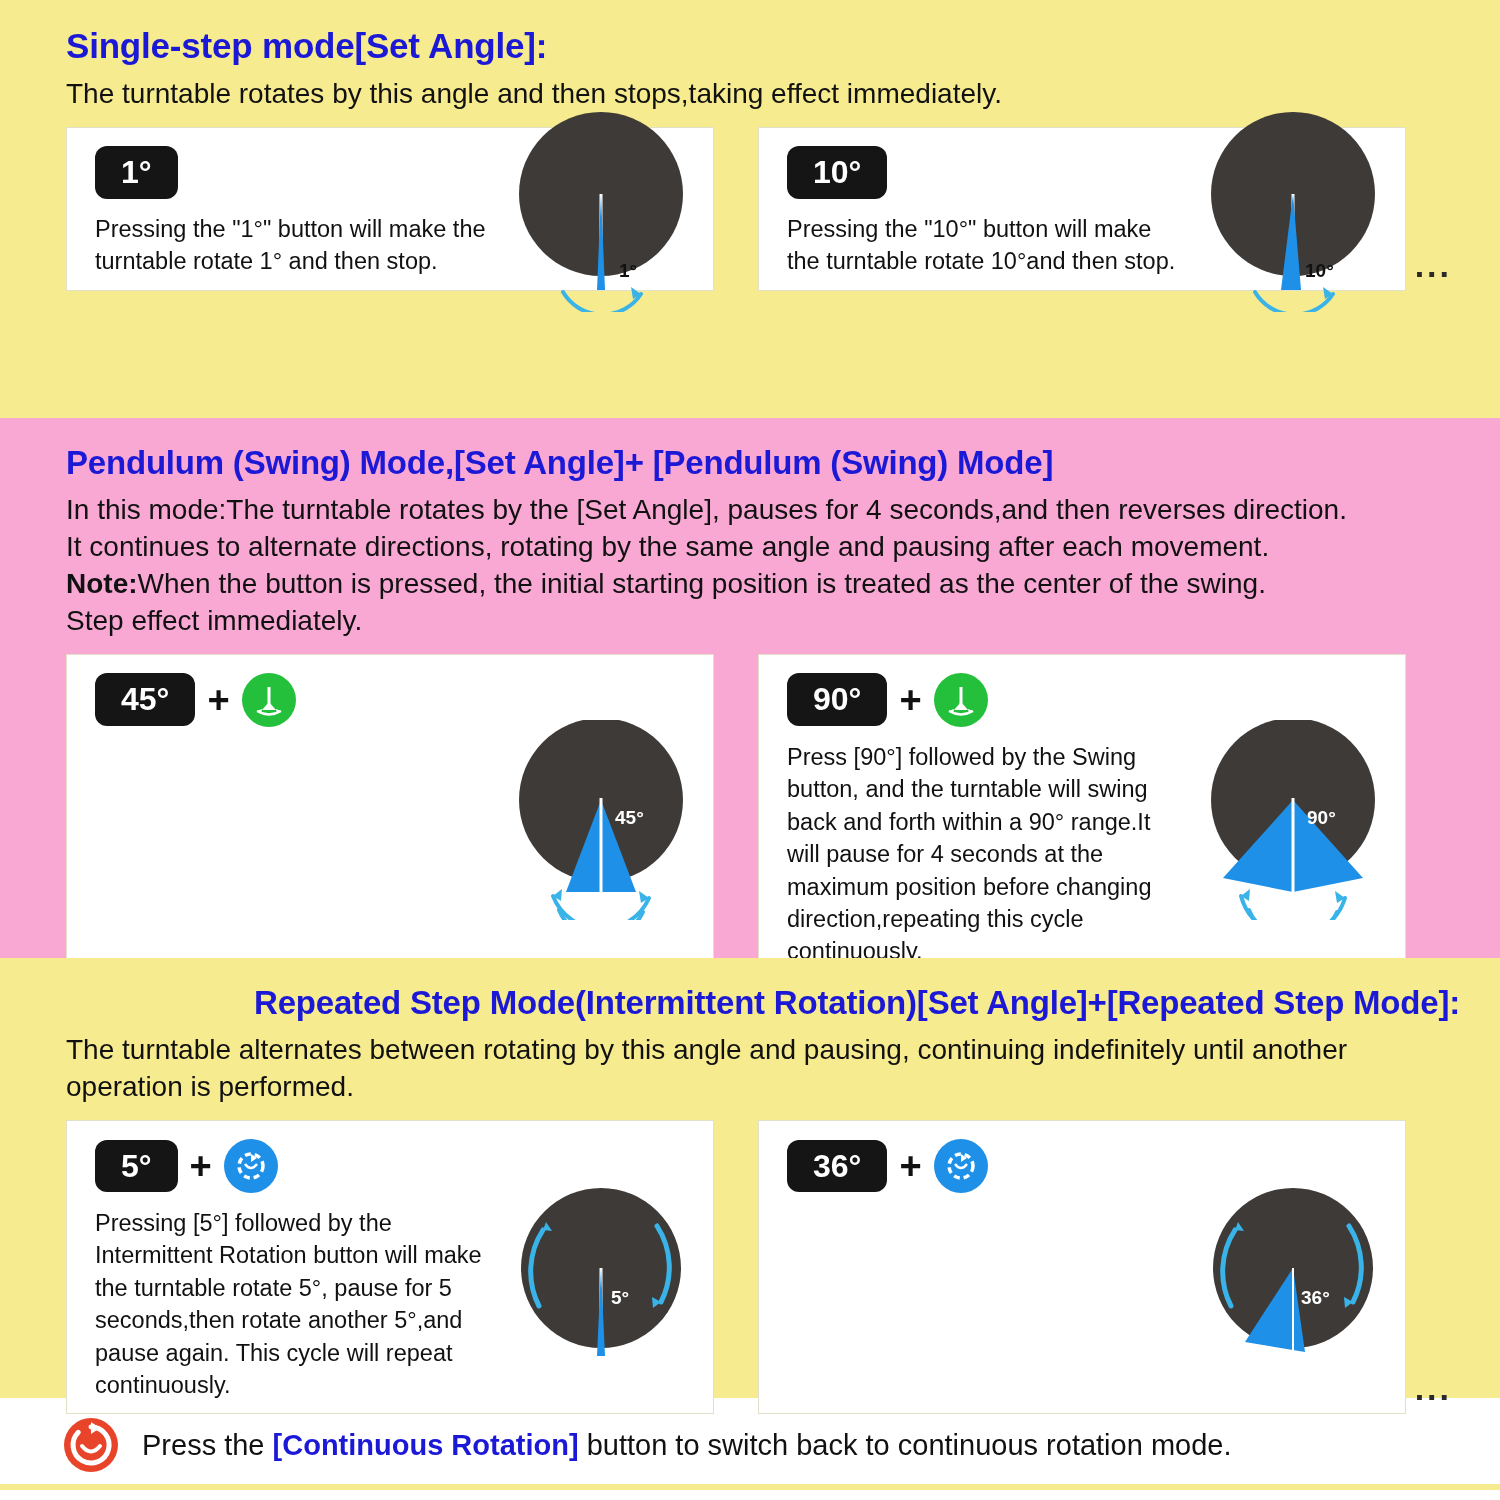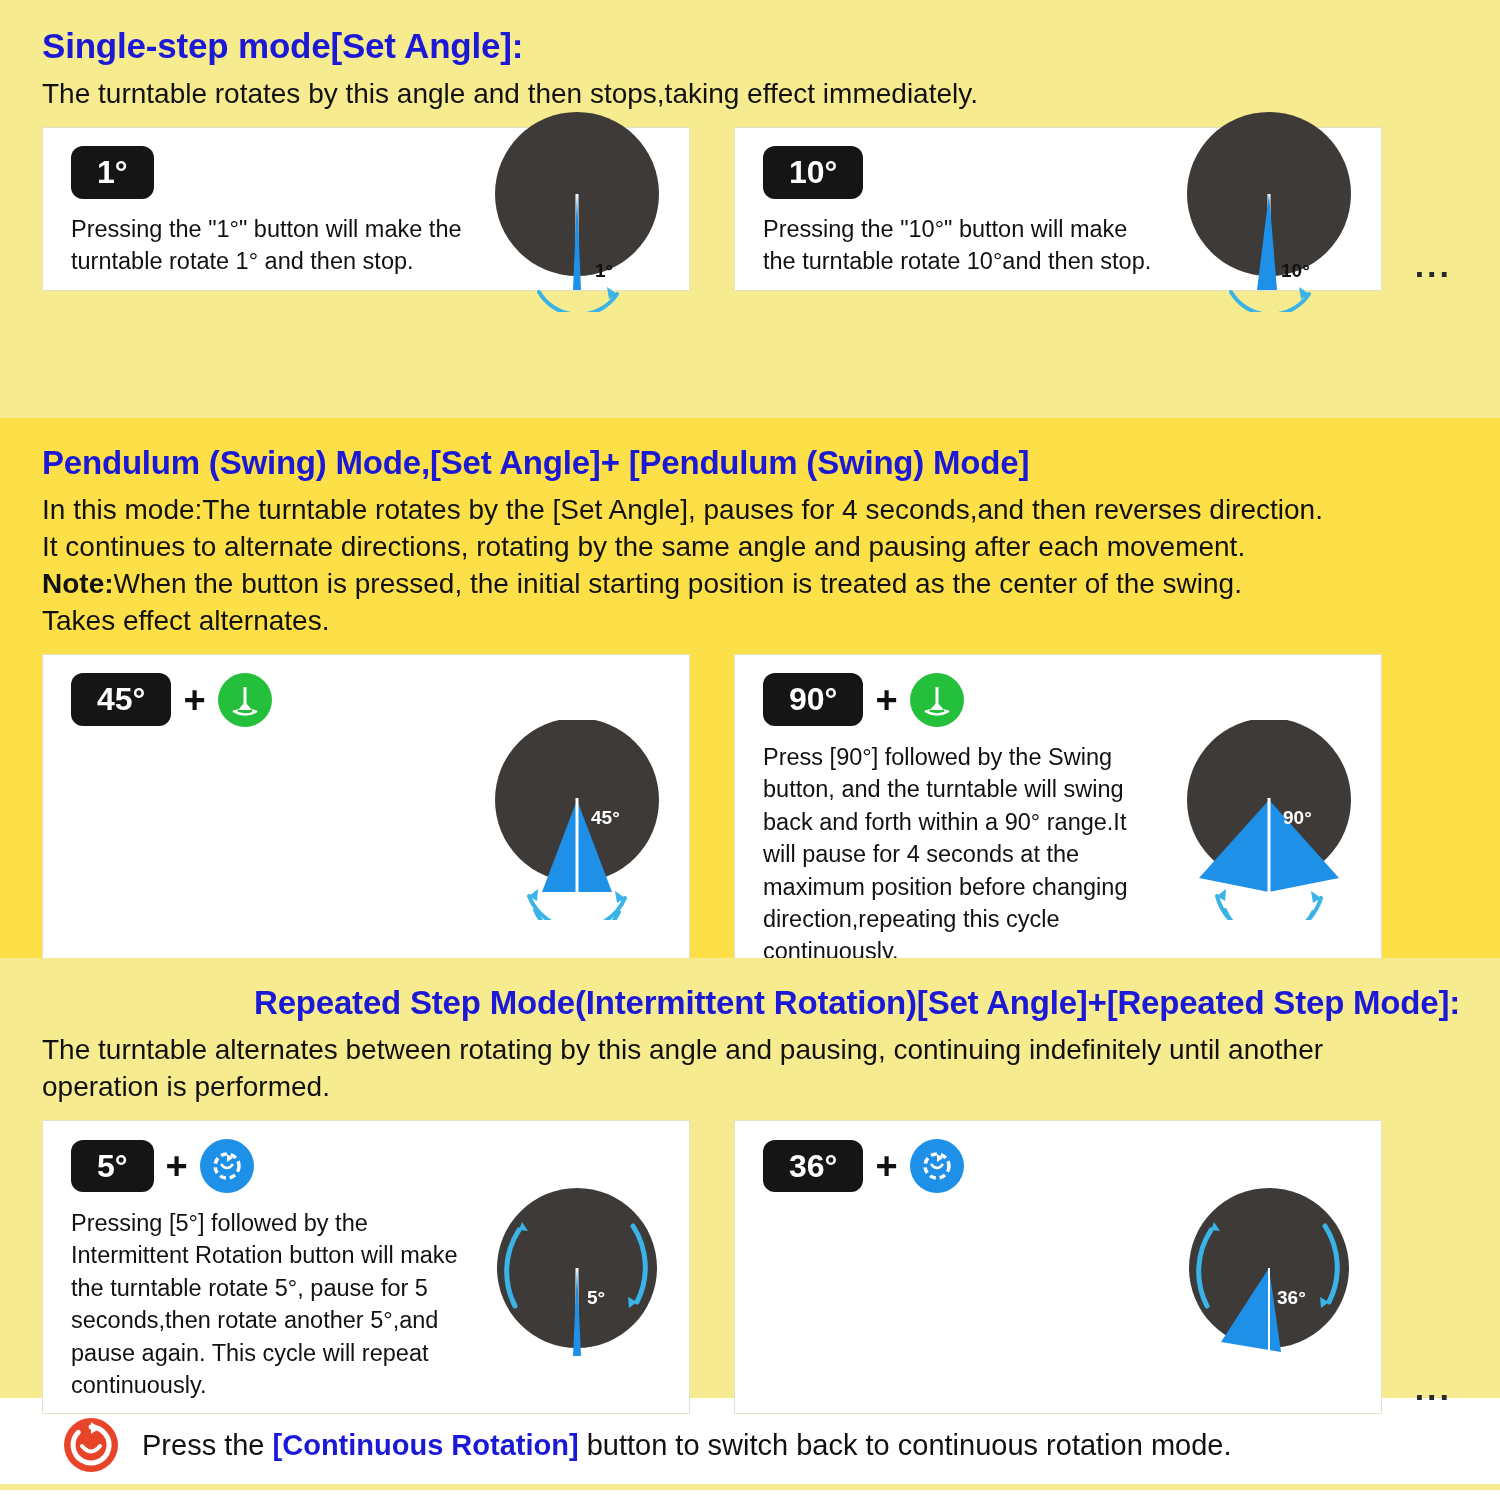--- a/index.html
+++ b/index.html
@@ -16,24 +16,24 @@
   .page {
     width: 1500px;
     height: 1500px;
     position: relative;
     display: flex;
     flex-direction: column;
   }
   .section {
     position: relative;
     box-sizing: border-box;
-    padding: 26px 40px 14px 42px;
+    padding: 26px 40px 14px 66px;
   }
   .sec-yellow { background: #f7eb8f; }
-  .sec-blue   { background: #fde047; }
+  .sec-blue   { background: #f9a8d4; }
   .sec-footer { background: #ffffff; }
 
   .sec-title {
     color: #1b19d6;
     font-weight: bold;
     letter-spacing: -0.2px;
     margin: 0 0 10px 0;
   }
   .sec-title.t1 { font-size: 35px; }
   .sec-title.t2 { font-size: 33px; }
@@ -216,21 +216,21 @@
       <div class="dots">...</div>
     </div>
   </div>
 
   <div class="section sec-blue sec2">
     <h2 class="sec-title t2">Pendulum (Swing) Mode,[Set Angle]+ [Pendulum (Swing) Mode]</h2>
     <p class="sec-desc">
       <span>In this mode:The turntable rotates by the [Set Angle], pauses for 4 seconds,and then reverses direction.</span><br>
       <span>It continues to alternate directions, rotating by the same angle and pausing after each movement.</span><br>
       <span class="note-bold">Note:</span><span>When the button is pressed, the initial starting position is treated as the center of the swing.</span><br>
-      <span>Takes effect alternates.</span>
+      <span>Step effect immediately.</span>
     </p>
 
     <div class="cards">
 
       <div class="card">
         <div class="card-left">
           <div class="badge-row">
             <span class="pill">45°</span>
             <span class="plus">+</span>
             <span class="round-icon green">

